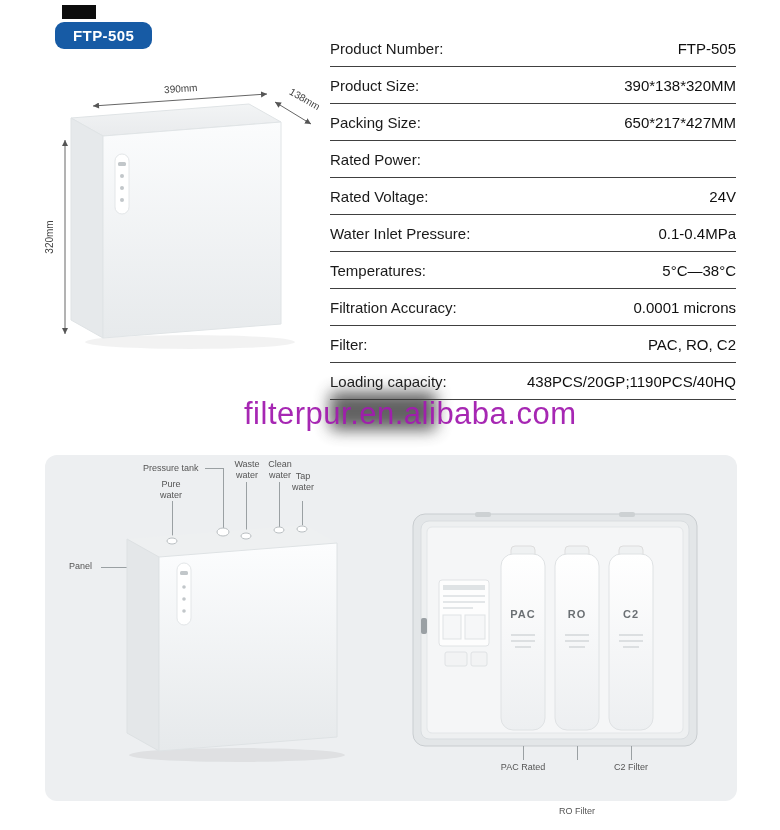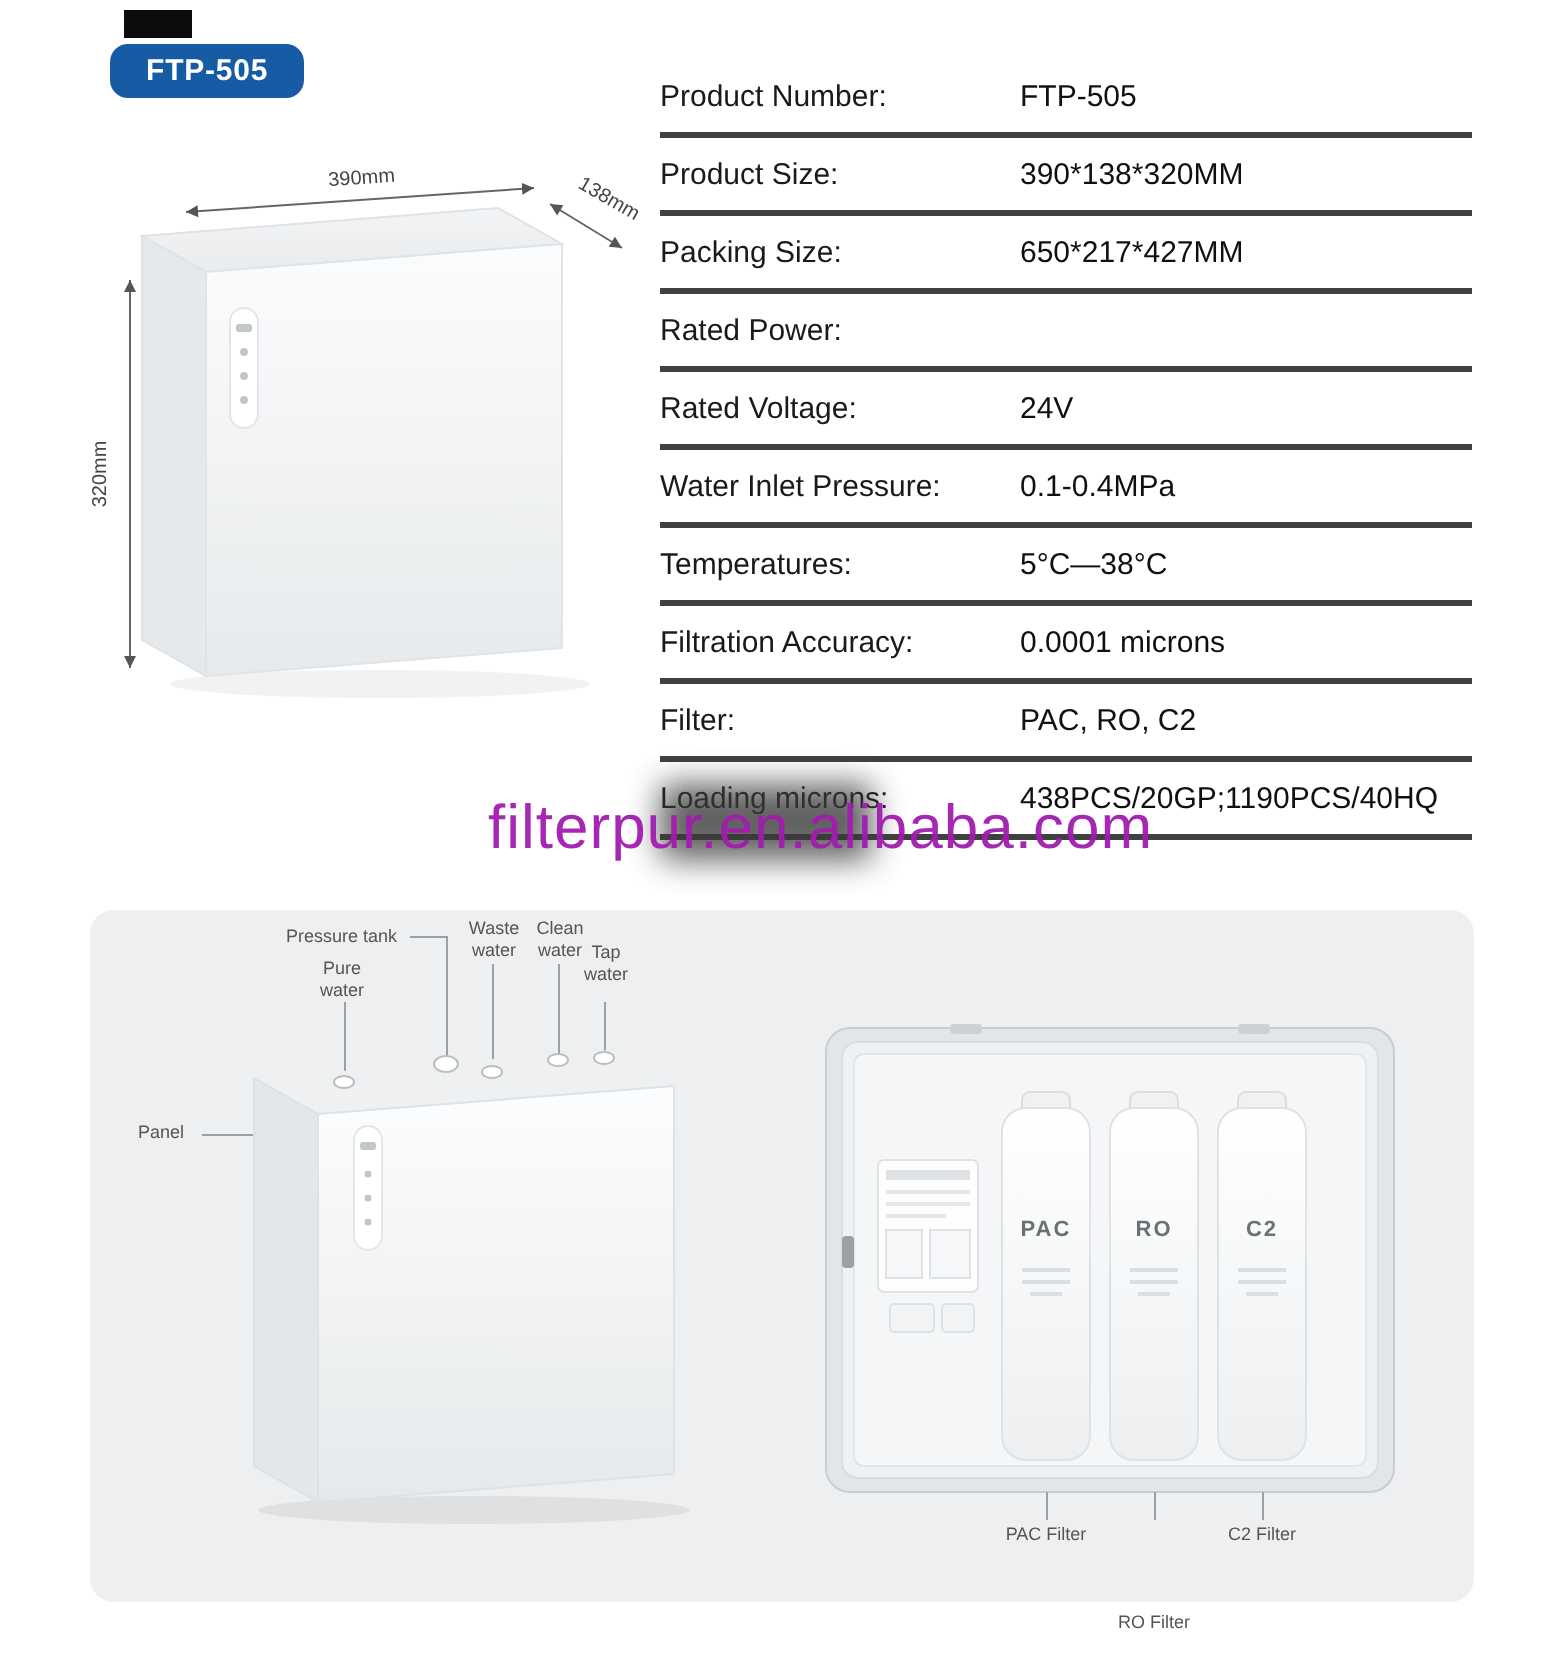--- a/index.html
+++ b/index.html
@@ -6,21 +6,21 @@
   .page{position:relative;width:780px;height:830px;background:#ffffff;overflow:hidden;
         font-family:"Liberation Sans",sans-serif;color:#111;border-radius:23px;}
 
   
   .brand-bar{position:absolute;left:62px;top:5px;width:34px;height:14px;background:#0c0c0c;}
   .badge{position:absolute;left:55px;top:22px;background:#175ba5;color:#fff;font-size:15px;
          font-weight:bold;letter-spacing:.4px;padding:5px 18px;border-radius:9px;}
 
   
   .spec-table{position:absolute;left:330px;top:30px;width:406px;z-index:1;}
-  .spec-row{display:flex;align-items:center;height:36px;border-bottom:3px solid #404040;}
+  .spec-row{display:flex;align-items:center;height:36px;border-bottom:1px solid #404040;justify-content:space-between;}
   .spec-label{width:180px;font-size:15px;color:#1a1a1a;}
   .spec-value{font-size:15px;color:#101010;}
 
   
   .hero{position:absolute;left:35px;top:76px;width:310px;height:300px;}
 
   
   .wm-blur{position:absolute;left:330px;top:392px;width:106px;height:38px;background:#3a3a3a;
            filter:blur(8px);opacity:.8;z-index:2;border-radius:4px;}
   .watermark{position:absolute;left:244px;top:396px;font-size:31px;color:#a21caf;opacity:.95;
@@ -114,21 +114,21 @@
     </div>
     <div class="spec-row">
       <span class="spec-label">Filtration Accuracy:</span>
       <span class="spec-value">0.0001 microns</span>
     </div>
     <div class="spec-row">
       <span class="spec-label">Filter:</span>
       <span class="spec-value">PAC, RO, C2</span>
     </div>
     <div class="spec-row">
-      <span class="spec-label">Loading microns:</span>
+      <span class="spec-label">Loading capacity:</span>
       <span class="spec-value">438PCS/20GP;1190PCS/40HQ</span>
     </div>
   </div>
 
   <div class="wm-blur"></div>
   <div class="watermark">filterpur.en.alibaba.com</div>
 
   <div class="panel">
 
     <div class="cl-label left" style="left:98px;top:8px;width:62px;">Pressure tank</div>
@@ -213,18 +213,18 @@
       <rect x="204" y="44" width="44" height="176" rx="12" fill="url(#gC)" stroke="#dfe2e4"></rect>
       <text x="226" y="108" text-anchor="middle" font-size="11" font-weight="bold" fill="#6b7074" letter-spacing="1">C2</text>
       <rect x="214" y="124" width="24" height="2" fill="#dcdfe1"></rect>
       <rect x="214" y="130" width="24" height="2" fill="#dcdfe1"></rect>
       <rect x="218" y="136" width="16" height="2" fill="#dcdfe1"></rect>
     </svg>
 
     <div class="cline" style="left:478px;top:291px;width:1px;height:14px;"></div>
     <div class="cline" style="left:532px;top:291px;width:1px;height:14px;"></div>
     <div class="cline" style="left:586px;top:291px;width:1px;height:14px;"></div>
-    <div class="caption" style="left:446px;">PAC Filter</div>
+    <div class="caption" style="left:446px;">PAC Rated</div>
     <div class="caption" style="left:500px;margin-top:44px;">RO Filter</div>
     <div class="caption" style="left:554px;">C2 Filter</div>
   </div>
 
 </div>
 
 </body></html>

